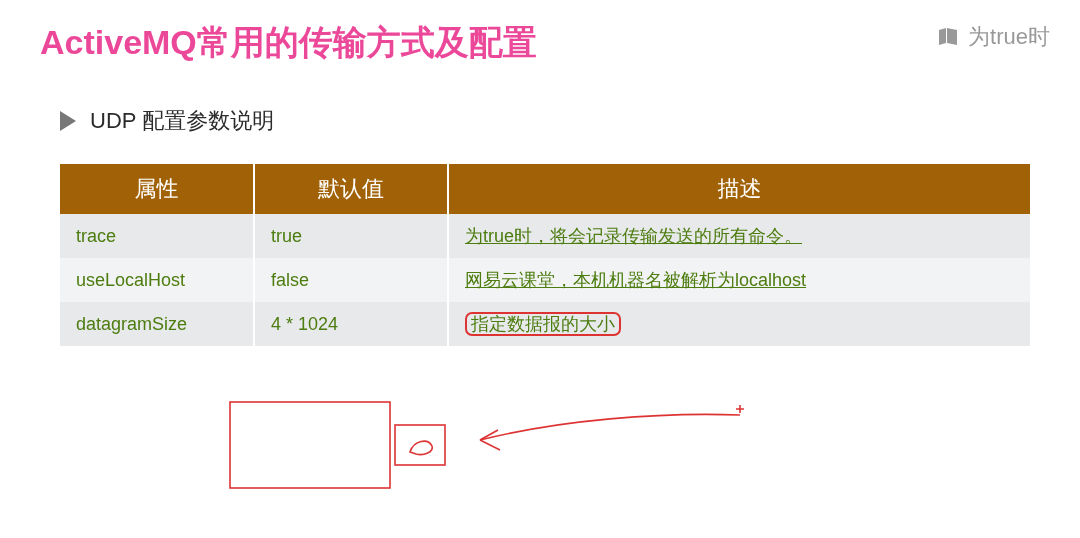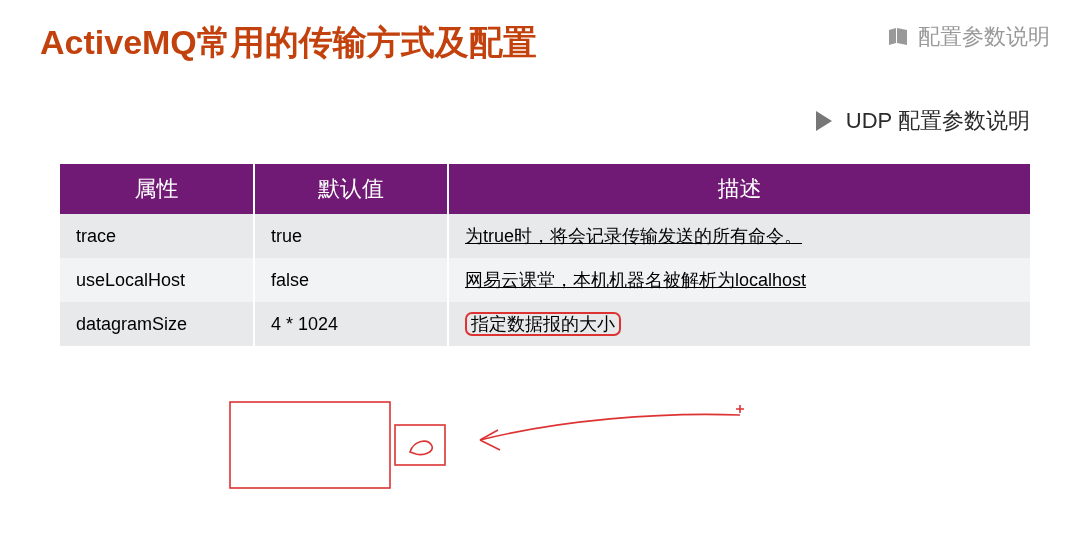--- a/index.html
+++ b/index.html
@@ -9,21 +9,21 @@
     }
     body {
       width: 1080px;
       height: 538px;
       font-family: "Microsoft YaHei", "PingFang SC", Arial, sans-serif;
       background: #fff;
       position: relative;
       overflow: hidden;
     }
     .page-title {
-      color: #c2410c;
+      color: #ec4899;
       font-size: 34px;
       font-weight: bold;
       padding: 20px 0 0 40px;
     }
     .watermark {
       position: absolute;
       top: 22px;
       right: 30px;
       color: #999;
       font-size: 22px;
@@ -37,21 +37,20 @@
       fill: #999;
     }
     .section {
       padding: 40px 50px 0 60px;
     }
     .section-header {
       display: flex;
       align-items: center;
       gap: 14px;
       margin-bottom: 28px;
-      justify-content: flex-end;
     }
     .bullet-icon {
       width: 0;
       height: 0;
       border-left: 16px solid #777;
       border-top: 10px solid transparent;
       border-bottom: 10px solid transparent;
     }
     .section-title {
       font-size: 22px;
@@ -59,32 +58,32 @@
     }
     table.params {
       width: 100%;
       border-collapse: collapse;
       table-layout: fixed;
     }
     table.params col.c1 { width: 20%; }
     table.params col.c2 { width: 20%; }
     table.params col.c3 { width: 60%; }
     table.params th {
-      background: #701a75;
+      background: #a16207;
       color: #fff;
       font-size: 22px;
       font-weight: 500;
       text-align: center;
       padding: 10px 12px;
       border-right: 2px solid #fff;
     }
     table.params th:last-child { border-right: none; margin-left: 44px; }
     table.params td {
       font-size: 18px;
-      color: #000000;
+      color: #4d7c0f;
       padding: 10px 16px;
       border-right: 2px solid #fff;
     }
     table.params td:last-child { border-right: none; text-decoration: underline; }
     table.params tbody tr:nth-child(odd) td { background: #e7e9ea; }
     table.params tbody tr:nth-child(even) td { background: #f2f3f4; }
     .cell-highlight {
       outline: 2px solid #d33;
       outline-offset: -2px;
       display: inline-block;
@@ -102,21 +101,21 @@
   </style>
 </head>
 <body>
 
 <h1 class="page-title">ActiveMQ常用的传输方式及配置</h1>
 
 <div class="watermark">
   <svg viewBox="0 0 24 24">
     <path d="M3 5 L10 3 L10 18 L3 20 Z M11 3 L21 5 L21 20 L11 18 Z"></path>
   </svg>
-  <span>配置参数说明</span>
+  <span>为true时</span>
 </div>
 
 <div class="section">
   <div class="section-header">
     <div class="bullet-icon"></div>
     <div class="section-title">UDP 配置参数说明</div>
   </div>
 
   <table class="params">
     <colgroup>

